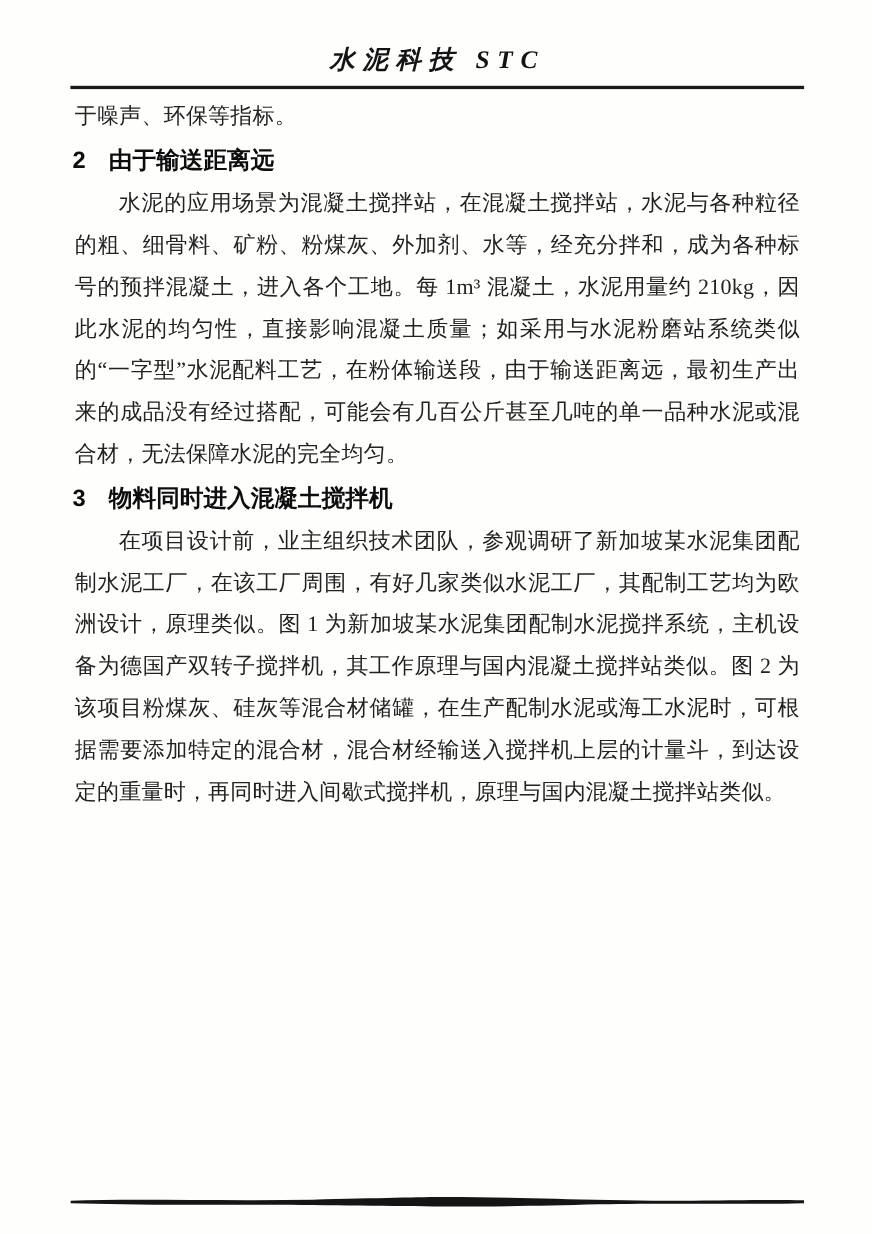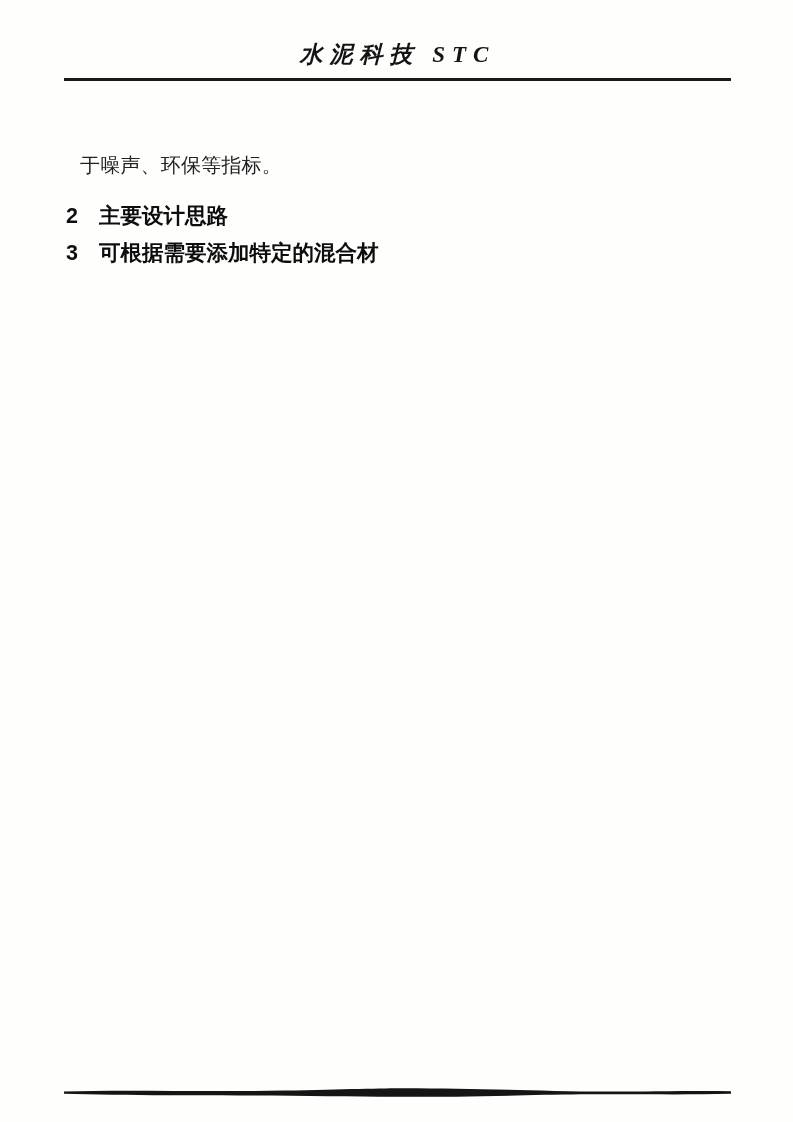--- a/index.html
+++ b/index.html
@@ -13,42 +13,41 @@
     height: 1122px;
     margin: 0 auto;
     background: #fefefd;
     box-sizing: border-box;
     padding: 40px 62px 0 64px;
     display: flex;
     flex-direction: column;
     overflow: hidden;
     font-family: "Liberation Serif", "DejaVu Serif", serif;
     color: #1f1f1f;
-    gap: 47px;
   }
   .journal-title {
     text-align: center;
     font-size: 23px;
     line-height: 30px;
     font-style: italic;
     font-weight: 600;
     letter-spacing: 7px;
     color: #141414;
     white-space: nowrap;
   }
   .header-rule {
     border: none;
     border-top: 3px solid #1a1a1a;
     margin: 8px 0 0 0;
   }
   .article {
     margin-top: 2px;
   }
   .body-text {
-    margin: 16px;
+    margin: 4px;
     font-size: 20px;
     line-height: 38px;
     letter-spacing: 0.2px;
     text-align: justify;
     text-indent: 2em;
     color: #222;
   }
   .no-indent {
     text-indent: 0;
   }
@@ -84,31 +83,33 @@
     <div class="journal-title">水泥科技 STC</div>
     <hr class="header-rule">
   </header>
 
   <main class="article">
 
     <p class="body-text no-indent">于噪声、环保等指标。</p>
 
     <h2 class="section-heading">
       <span class="sec-num">2</span>
-      <span class="sec-title">主要设计思路</span>
+      <span class="sec-title">由于输送距离远</span>
     </h2>
 
+    <p class="body-text">水泥的应用场景为混凝土搅拌站，在混凝土搅拌站，水泥与各种粒径的粗、细骨料、矿粉、粉煤灰、外加剂、水等，经充分拌和，成为各种标号的预拌混凝土，进入各个工地。每 1m³ 混凝土，水泥用量约 210kg，因此水泥的均匀性，直接影响混凝土质量；如采用与水泥粉磨站系统类似的“一字型”水泥配料工艺，在粉体输送段，由于输送距离远，最初生产出来的成品没有经过搭配，可能会有几百公斤甚至几吨的单一品种水泥或混合材，无法保障水泥的完全均匀。</p>
 
 
 
     <h2 class="section-heading">
       <span class="sec-num">3</span>
-      <span class="sec-title">可根据需要添加特定的混合材</span>
+      <span class="sec-title">物料同时进入混凝土搅拌机</span>
     </h2>
 
+    <p class="body-text">在项目设计前，业主组织技术团队，参观调研了新加坡某水泥集团配制水泥工厂，在该工厂周围，有好几家类似水泥工厂，其配制工艺均为欧洲设计，原理类似。图 1 为新加坡某水泥集团配制水泥搅拌系统，主机设备为德国产双转子搅拌机，其工作原理与国内混凝土搅拌站类似。图 2 为该项目粉煤灰、硅灰等混合材储罐，在生产配制水泥或海工水泥时，可根据需要添加特定的混合材，混合材经输送入搅拌机上层的计量斗，到达设定的重量时，再同时进入间歇式搅拌机，原理与国内混凝土搅拌站类似。</p>
 
   </main>
 
   <footer class="page-footer">
     <svg class="footer-bar" viewBox="0 0 667 11" preserveAspectRatio="none" xmlns="http://www.w3.org/2000/svg">
       <path d="M0,4.5 C60,2.6 140,5.0 220,3.6 C280,2.2 320,1.2 340,1.2
                C390,1.2 430,2.5 490,4.0 C560,5.8 620,3.0 667,4.2
                L667,6.8 C610,8.2 560,6.5 480,7.8 C420,9.5 370,10.0 330,9.8
                C270,9.4 180,8.0 110,8.2 C70,8.3 30,7.5 0,6.8 Z" fill="#151515"></path>
     </svg>

